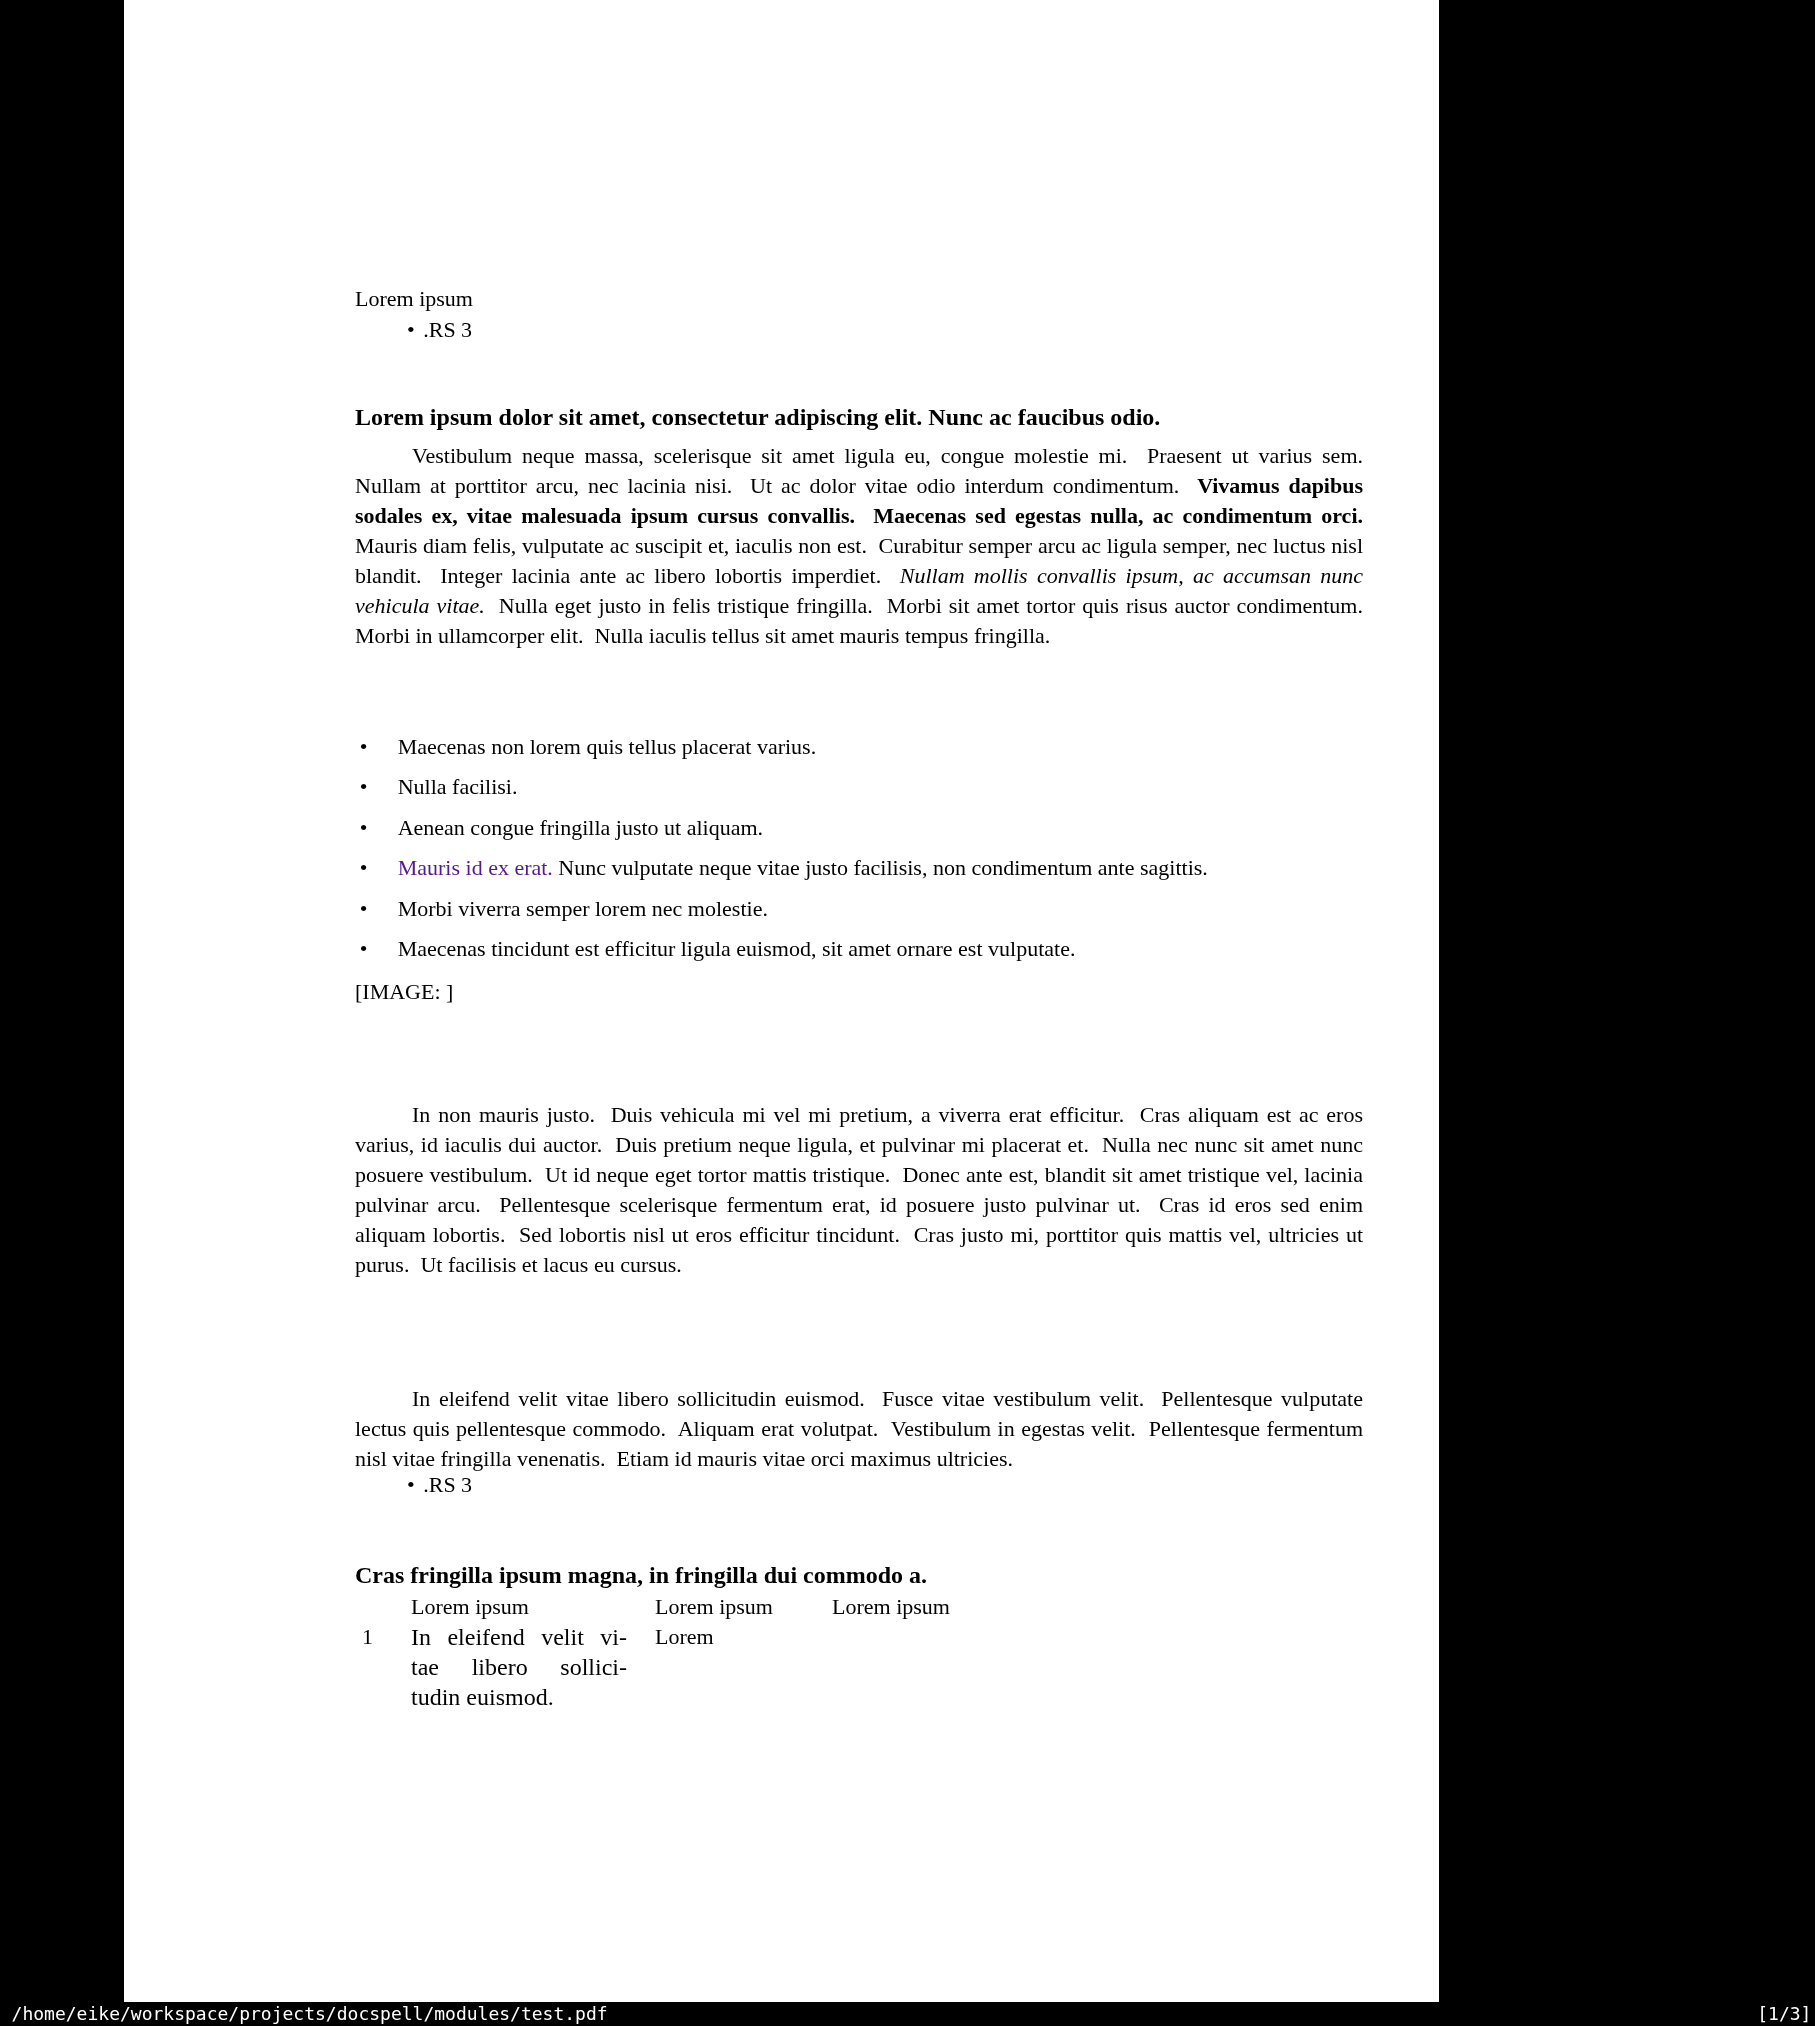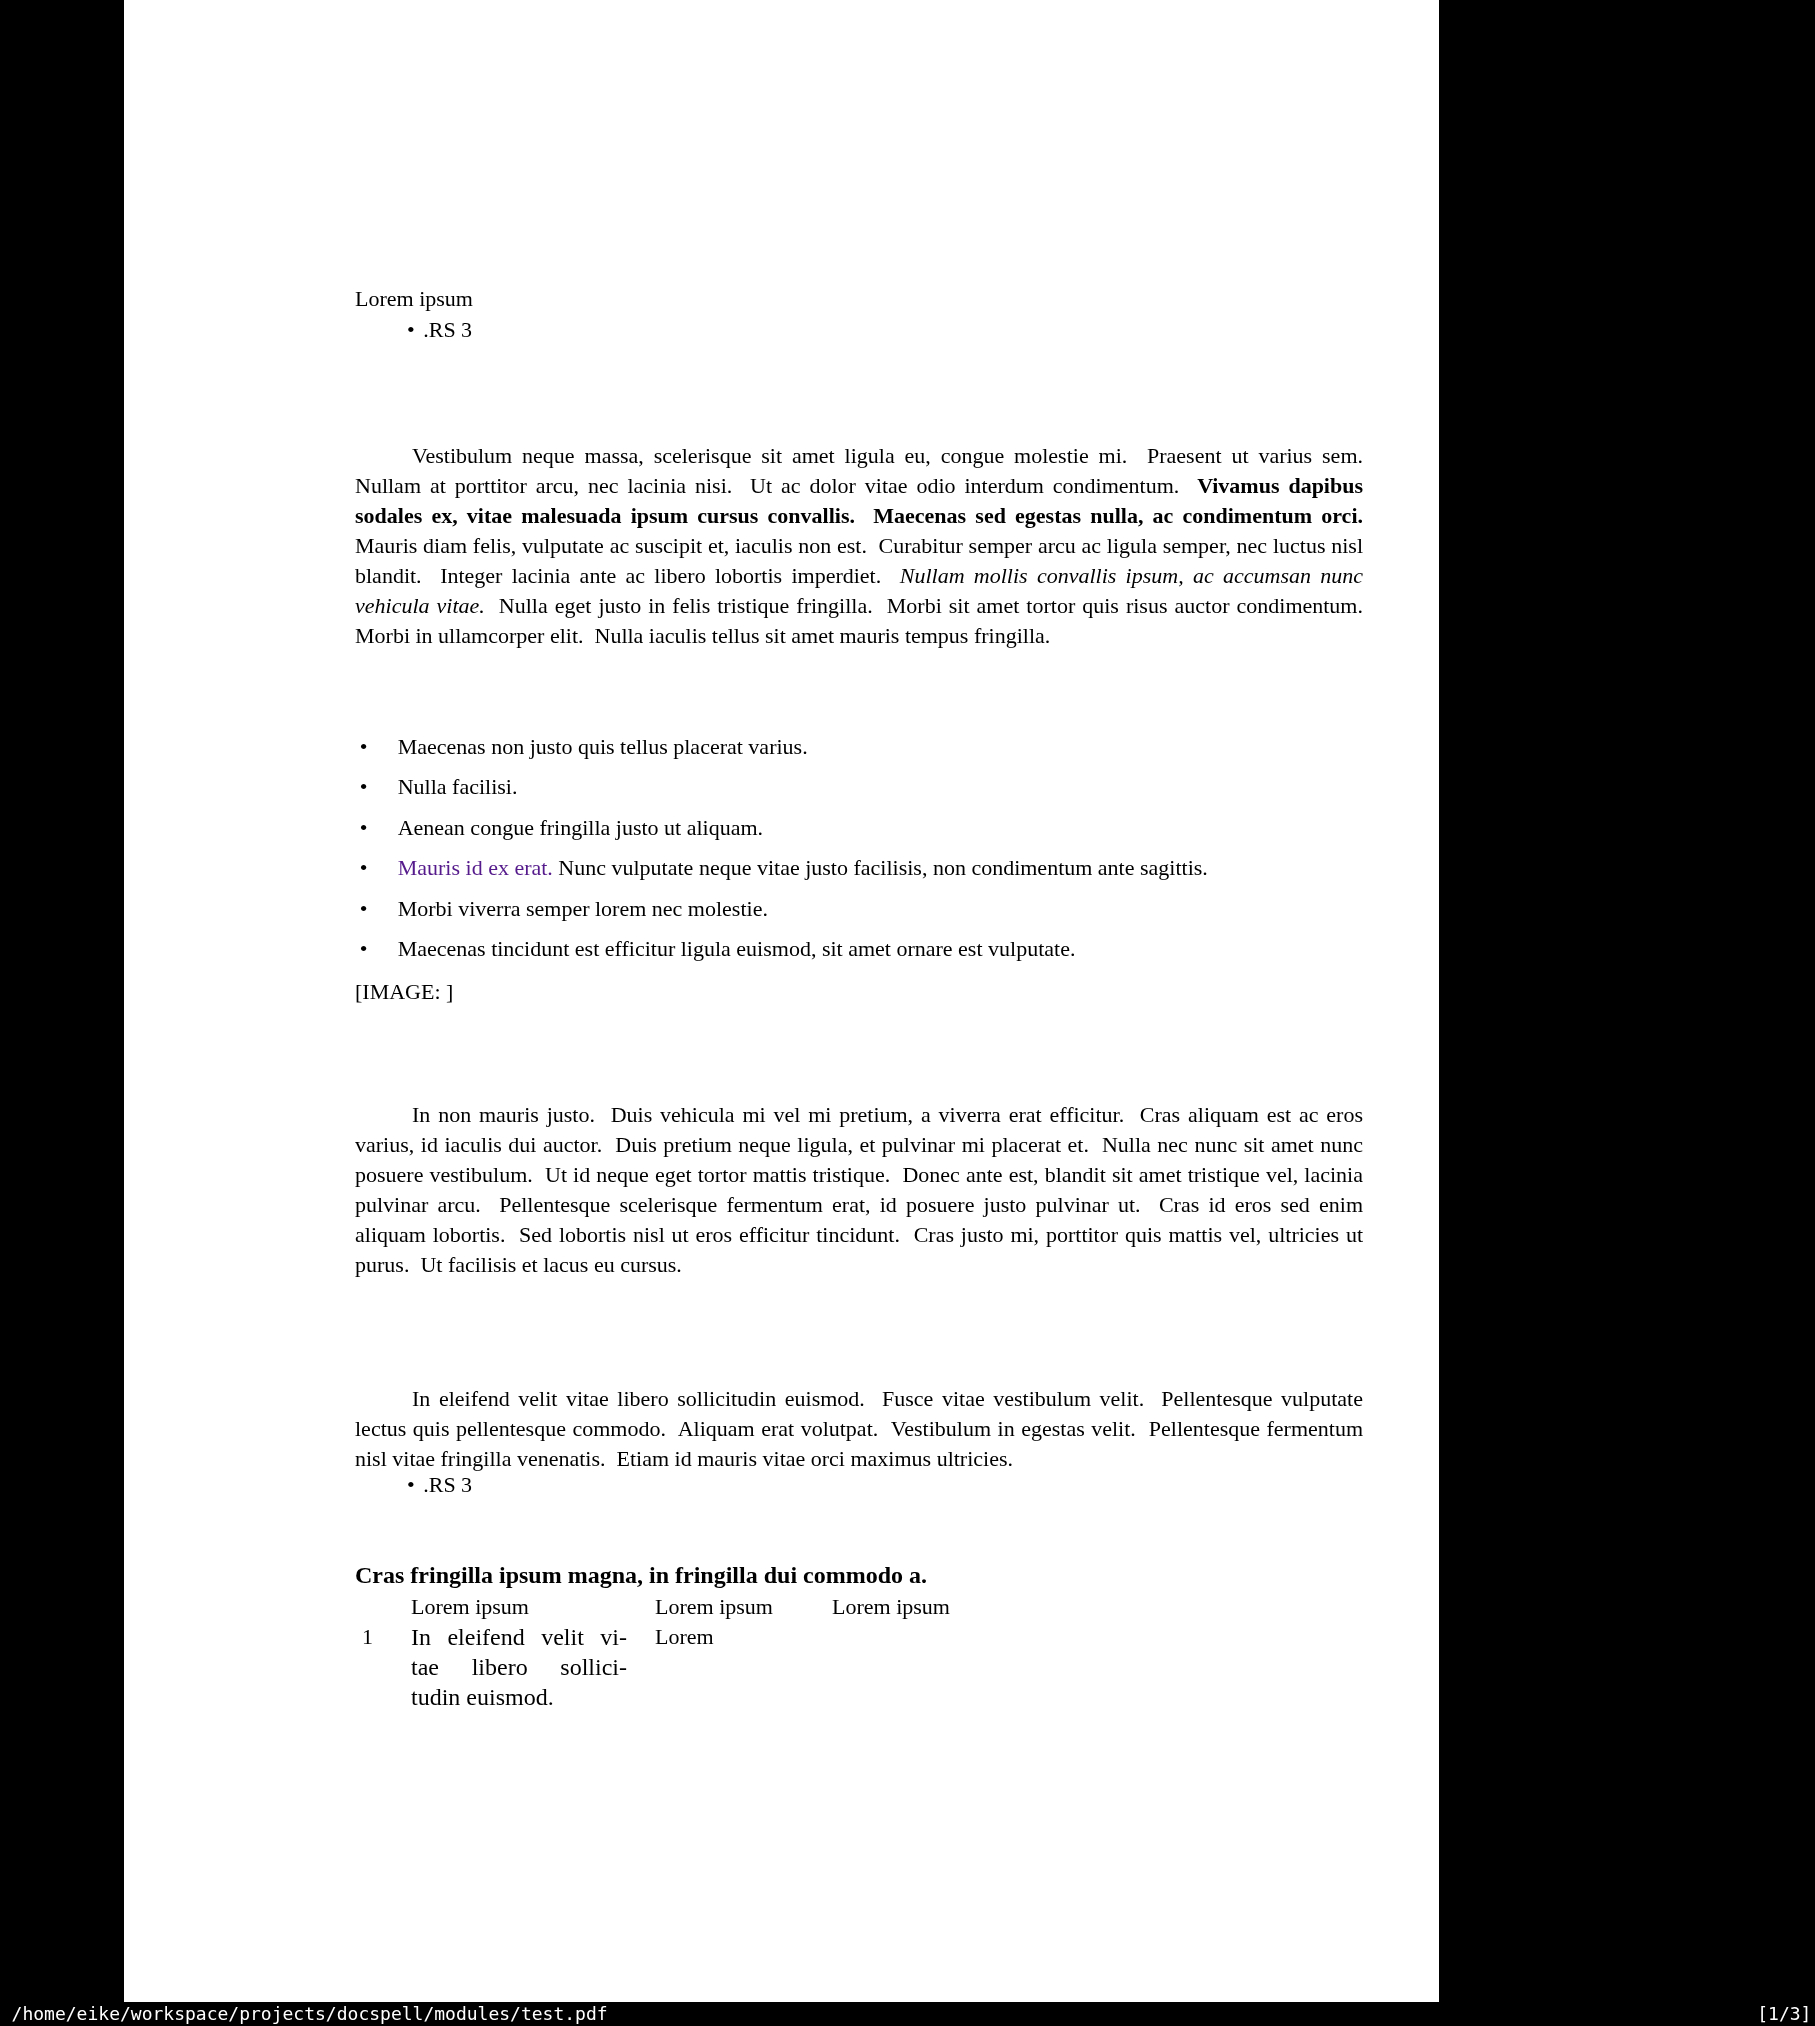--- a/index.html
+++ b/index.html
@@ -67,28 +67,29 @@
 
 <div class="page">
 
   <div class="abs txt intro-line">Lorem ipsum</div>
 
   <div class="abs txt rs-item rs-1">
     <span class="glyph">•</span>
     <span>.RS 3</span>
   </div>
 
+  <h1 class="heading h1">Lorem ipsum dolor sit amet, consectetur adipiscing elit. Nunc ac faucibus odio.</h1>
 
   <p class="para p1" id="para1"><span class="seg-n">Vestibulum neque massa, scelerisque sit amet ligula eu, congue molestie mi.  Praesent ut varius sem.  Nullam at porttitor arcu, nec lacinia nisi.  Ut ac dolor vitae odio interdum condimentum.  </span><span class="seg-b">Vivamus dapibus sodales ex, vitae malesuada ipsum cursus convallis.  Maecenas sed egestas nulla, ac condimentum orci. </span><span class="seg-n">Mauris diam felis, vulputate ac suscipit et, iaculis non est.  Curabitur semper arcu ac ligula semper, nec luctus nisl blandit.  Integer lacinia ante ac libero lobortis imperdiet.  </span><span class="seg-i">Nullam mollis convallis ipsum, ac accumsan nunc vehicula vitae. </span><span class="seg-n"> Nulla eget justo in felis tristique fringilla.  Morbi sit amet tortor quis risus auctor condimentum.  Morbi in ullamcorper elit.  Nulla iaculis tellus sit amet mauris tempus fringilla.</span></p>
 
 
   <div class="abs txt bullet-list" id="bulletList">
       <div class="bullet-item">
         <span class="glyph">•</span>
-        <span class="btext">Maecenas non justo quis tellus placerat varius.</span>
+        <span class="btext">Maecenas non lorem quis tellus placerat varius.</span>
       </div>
       <div class="bullet-item">
         <span class="glyph">•</span>
         <span class="btext">Nulla facilisi.</span>
       </div>
       <div class="bullet-item">
         <span class="glyph">•</span>
         <span class="btext">Aenean congue fringilla justo ut aliquam.</span>
       </div>
       <div class="bullet-item">

